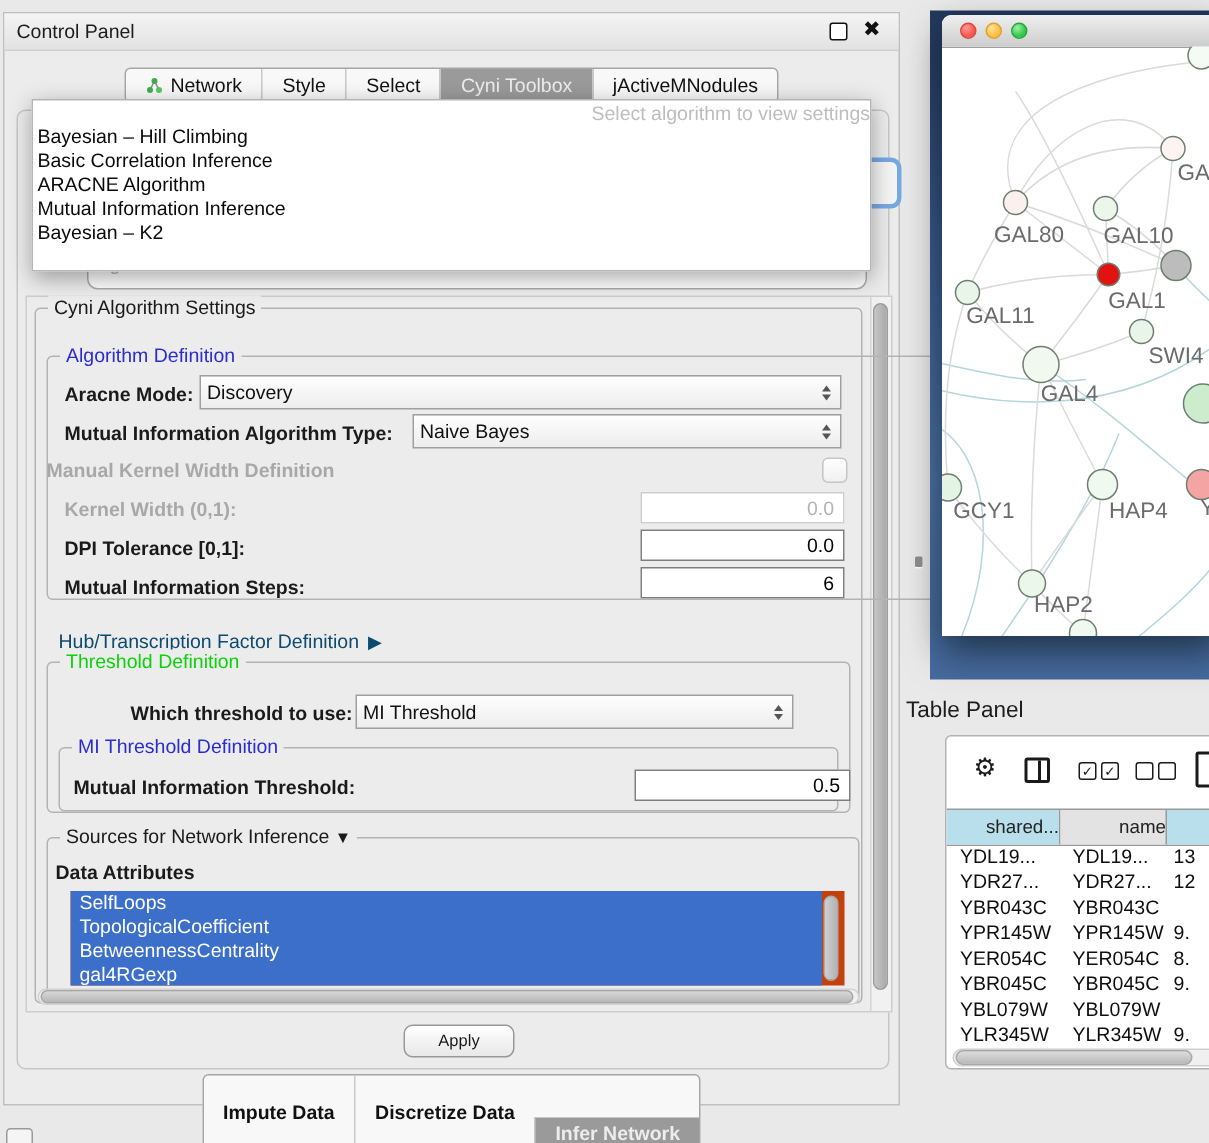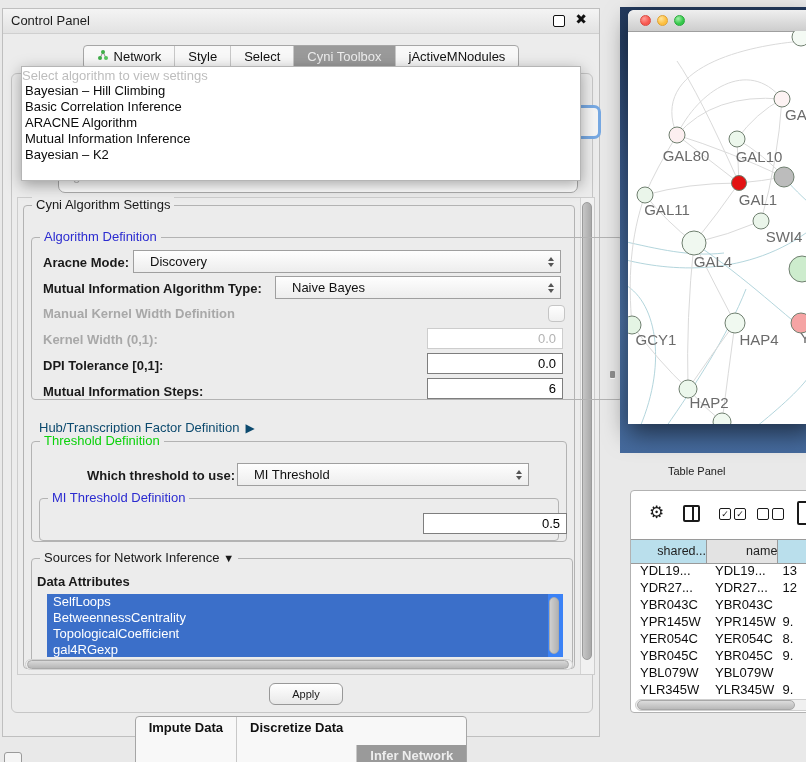--- a/index.html
+++ b/index.html
@@ -16,37 +16,37 @@
   #cp-float{right:34px;top:6px;width:10px;height:10px;border:1.5px solid #111;border-radius:2px;background:#fff}
   #cp-close{right:12px;top:2px;font-size:14px;font-weight:bold;color:#111;cursor:default}
 
   
   .segbar{left:0;right:0;display:flex;justify-content:center}
   #top-tabs{top:36px}
   #bottom-tabs{top:707px}
   .segment-group{display:inline-flex;border:1px solid #a6a6a6;border-radius:4px;overflow:hidden;
                  background:#f8f8f8;box-shadow:0 1px 0 rgba(255,255,255,.7)}
   .seg{padding:3px 13px 4px 13px;font-size:13px;color:#111;border-left:1px solid #c8c8c8;
-       display:flex;gap:5px;white-space:nowrap}
+       display:flex;align-items:center;gap:5px;white-space:nowrap}
   .seg:first-child{border-left:none}
   .seg.selected{background:#9a9a9a;color:#ededed}
 
   
   #cp-bezel{left:8px;top:64px;width:582px;height:640px;border:1px solid #c6c6c6;border-radius:6px;
             background:#ececec;box-sizing:border-box}
 
   
   #bg-combo{left:55px;top:148px;width:520px;height:36px;border:1px solid #ababab;border-radius:7px;
             background:#fff;color:#b9b9b9;font-size:13px;line-height:36px;padding-left:14px;box-sizing:border-box}
   #bg-focus-ring{left:560px;top:96px;width:32px;height:28px;border:3px solid #76a8e2;border-radius:7px;background:#f4f4f4}
 
   
   #algo-dropdown{left:18px;top:57px;width:560px;height:115px;background:#fff;border:1px solid #b5b5b5;
                  box-shadow:0 4px 14px rgba(0,0,0,.35);z-index:30;box-sizing:border-box}
-  #dd-placeholder{text-align:left;color:#bdbdbd;font-size:13px;height:15px;line-height:15px;margin-top:1px}
+  #dd-placeholder{text-align:right;color:#bdbdbd;font-size:13px;height:15px;line-height:15px;margin-top:1px}
   .dd-item{font-size:13px;color:#0a0a0a;height:16px;line-height:16px;padding-left:3px;white-space:nowrap}
   .dd-item.selected{font-weight:normal}
 
   
   #settings-viewport{left:14px;top:188px;width:578px;height:478px;border:1px solid #cdcdcd;background:#ececec;box-sizing:border-box}
   #v-scrollbar{left:577px;top:189px;width:14px;height:476px;background:#f1f1f1;border-left:1px solid #d4d4d4;box-sizing:border-box}
   #v-thumb{left:579px;top:193px;width:10px;height:458px;border-radius:6px;
            background:linear-gradient(90deg,#c6c6c6,#a9a9a9);border:1px solid #9b9b9b;box-sizing:border-box}
 
   
@@ -60,40 +60,40 @@
   .legend.blue{color:#2b2bd0}
   .legend.green{color:#0bd20b}
 
   .lbl{position:absolute;font-size:13px;white-space:nowrap}
   .lbl.b{font-weight:bold}
   .lbl.dis{font-weight:bold;color:#a8a8a8}
 
   
   .combo{position:absolute;height:23px;border:1px solid #9f9f9f;border-radius:0;
          background:linear-gradient(#fefefe,#ededed);box-sizing:border-box;
-         font-size:13px;line-height:21px;padding-left:16px;color:#111}
+         font-size:13px;line-height:21px;padding-left:4px;color:#111}
   .stepper{position:absolute;right:6px;top:50%;transform:translateY(-50%);display:flex;flex-direction:column;gap:2px}
   .tri-up{width:0;height:0;border-left:3.5px solid transparent;border-right:3.5px solid transparent;border-bottom:4.5px solid #555}
   .tri-down{width:0;height:0;border-left:3.5px solid transparent;border-right:3.5px solid transparent;border-top:4.5px solid #555}
 
   .field{position:absolute;height:21px;background:#fff;box-sizing:border-box;font-size:13px;
          line-height:19px;text-align:right;padding-right:6px}
   .field.en{border:1px solid #7e7e7e;color:#000}
   .field.dis{border:1px solid #cdcdcd;color:#b3b3b3}
 
   #manual-kernel-checkbox{left:545px;top:296px;width:15px;height:15px;border:1px solid #c5c5c5;border-radius:4px;
                           background:linear-gradient(#fefefe,#f0f0f0)}
 
   #hub-row{left:36px;top:411px;font-size:13px;color:#0c4a6e}
   #hub-arrow{font-size:12px;margin-left:6px}
   #sources-arrow{font-size:11px}
 
   
   #attr-label{left:34px;top:565px}
-  #attr-list{left:44px;top:585px;width:516px;height:63px;background:#3b82f6;overflow:hidden}
+  #attr-list{left:44px;top:585px;width:516px;height:63px;background:#c2410c;overflow:hidden}
   .attr-item{width:501px;height:16px;line-height:16px;background:#3b6fc9;color:#fff;font-size:13px;
              padding-left:6px;box-sizing:border-box;white-space:nowrap}
   #attr-vscroll{left:546px;top:588px;width:10px;height:57px;border-radius:5px;
                 background:linear-gradient(90deg,#cfcfcf,#b3b3b3);border:1px solid #ababab;box-sizing:border-box}
   #attr-hscroll{left:22px;top:650px;width:548px;height:11px;background:#f0f0f0;border:1px solid #d2d2d2;
                 border-radius:6px;box-sizing:border-box}
   #attr-hthumb{left:24px;top:651px;width:542px;height:9px;border-radius:5px;
                background:linear-gradient(#d8d8d8,#b7b7b7);border:1px solid #a8a8a8;box-sizing:border-box}
 
   #apply-btn{left:266px;top:674px;width:74px;height:22px;border:1px solid #989898;border-radius:6px;
@@ -109,21 +109,21 @@
   .traffic{position:absolute;top:5px;width:11px;height:11px;border-radius:50%;box-sizing:border-box}
   #tl-red{left:12px;background:radial-gradient(circle at 35% 30%,#ff9d97,#f85850 60%);border:1px solid #d94941}
   #tl-yellow{left:29px;background:radial-gradient(circle at 35% 30%,#ffe49a,#fdbf40 60%);border:1px solid #dfa132}
   #tl-green{left:46px;background:radial-gradient(circle at 35% 30%,#a3f0a9,#34c84a 60%);border:1px solid #2aa83d}
   #net-canvas{left:0;top:21px;width:186px;height:393px}
   .edge{fill:none;stroke:#dadada;stroke-width:1}
   .edge.teal{stroke:#a6ced6;opacity:.85}
   .node-label{font-family:"Liberation Sans",sans-serif;font-size:15px;fill:#6b6b6b}
 
   
-  #table-panel-title{left:668px;top:465px;font-size:11px;color:#1c1c1c}
+  #table-panel-title{left:604px;top:465px;font-size:15px;color:#1c1c1c}
   #table-window{left:630px;top:490px;width:186px;height:223px;background:#fff;border:1px solid #b2b2b2;
                 border-radius:4px;box-sizing:border-box;overflow:hidden}
   .ticon{position:absolute;top:14px;color:#1a1a1a}
   #gear-icon{left:18px;font-size:17px;font-weight:bold;top:11px}
   #split-icon{left:52px;width:17px;height:17px;border:2px solid #1a1a1a;border-radius:2px;box-sizing:border-box}
   #split-icon div{position:absolute;left:50%;top:0;bottom:0;width:2px;background:#1a1a1a}
   .cb-pair{display:flex;gap:3px;top:17px}
   #checked-pair{left:88px}
   #unchecked-pair{left:126px}
   .cbx{width:10px;height:10px;border:1.5px solid #1a1a1a;border-radius:2px;font-size:9px;line-height:10px;text-align:center;font-weight:bold}
@@ -223,21 +223,21 @@
 
   <div class="lbl b" style="left:40px;top:272px">Mutual Information Algorithm Type:</div>
   <div class="combo" style="left:272px;top:267px;width:286px">
     <span>Naive Bayes</span>
     <span class="stepper">
         <span class="tri-up"></span>
         <span class="tri-down"></span>
       </span>
   </div>
 
-  <div class="lbl dis" style="left:40px;top:297px">Manual Kernel Width Definition</div>
+  <div class="lbl dis" style="left:28px;top:297px">Manual Kernel Width Definition</div>
   <div class="abs" id="manual-kernel-checkbox"></div>
 
   <div class="lbl dis" style="left:40px;top:323px">Kernel Width (0,1):</div>
   <div class="field dis" style="left:424px;top:319px;width:136px">0.0</div>
 
   <div class="lbl b" style="left:40px;top:349px">DPI Tolerance [0,1]:</div>
   <div class="field en" style="left:424px;top:344px;width:136px">0.0</div>
 
   <div class="lbl b" style="left:40px;top:375px">Mutual Information Steps:</div>
   <div class="field en" style="left:424px;top:369px;width:136px">6</div>
@@ -255,30 +255,31 @@
     <span>MI Threshold</span>
     <span class="stepper">
         <span class="tri-up"></span>
         <span class="tri-down"></span>
       </span>
   </div>
 
   <div class="abs groupbox" id="grp-mithresh">
     <span class="legend blue">MI Threshold Definition</span>
   </div>
+  <div class="lbl b" style="left:46px;top:508px">Mutual Information Threshold:</div>
   <div class="field en" style="left:420px;top:504px;width:144px">0.5</div>
 
   <div class="abs groupbox" id="grp-sources">
     <span class="legend"><span>Sources for Network Inference</span> <span id="sources-arrow">▼</span></span>
   </div>
   <div class="lbl b abs" id="attr-label">Data Attributes</div>
   <div class="abs" id="attr-list">
       <div class="attr-item">SelfLoops</div>
+      <div class="attr-item">TopologicalCoefficient</div>
       <div class="attr-item">BetweennessCentrality</div>
-      <div class="attr-item">TopologicalCoefficient</div>
       <div class="attr-item">gal4RGexp</div>
     </div>
   <div class="abs" id="attr-vscroll"></div>
   <div class="abs" id="attr-hscroll"></div>
   <div class="abs" id="attr-hthumb"></div>
 
   <div class="abs" id="apply-btn">Apply</div>
 
   <div class="abs segbar" id="bottom-tabs">
     <div class="segment-group" id="bottom-seg">

